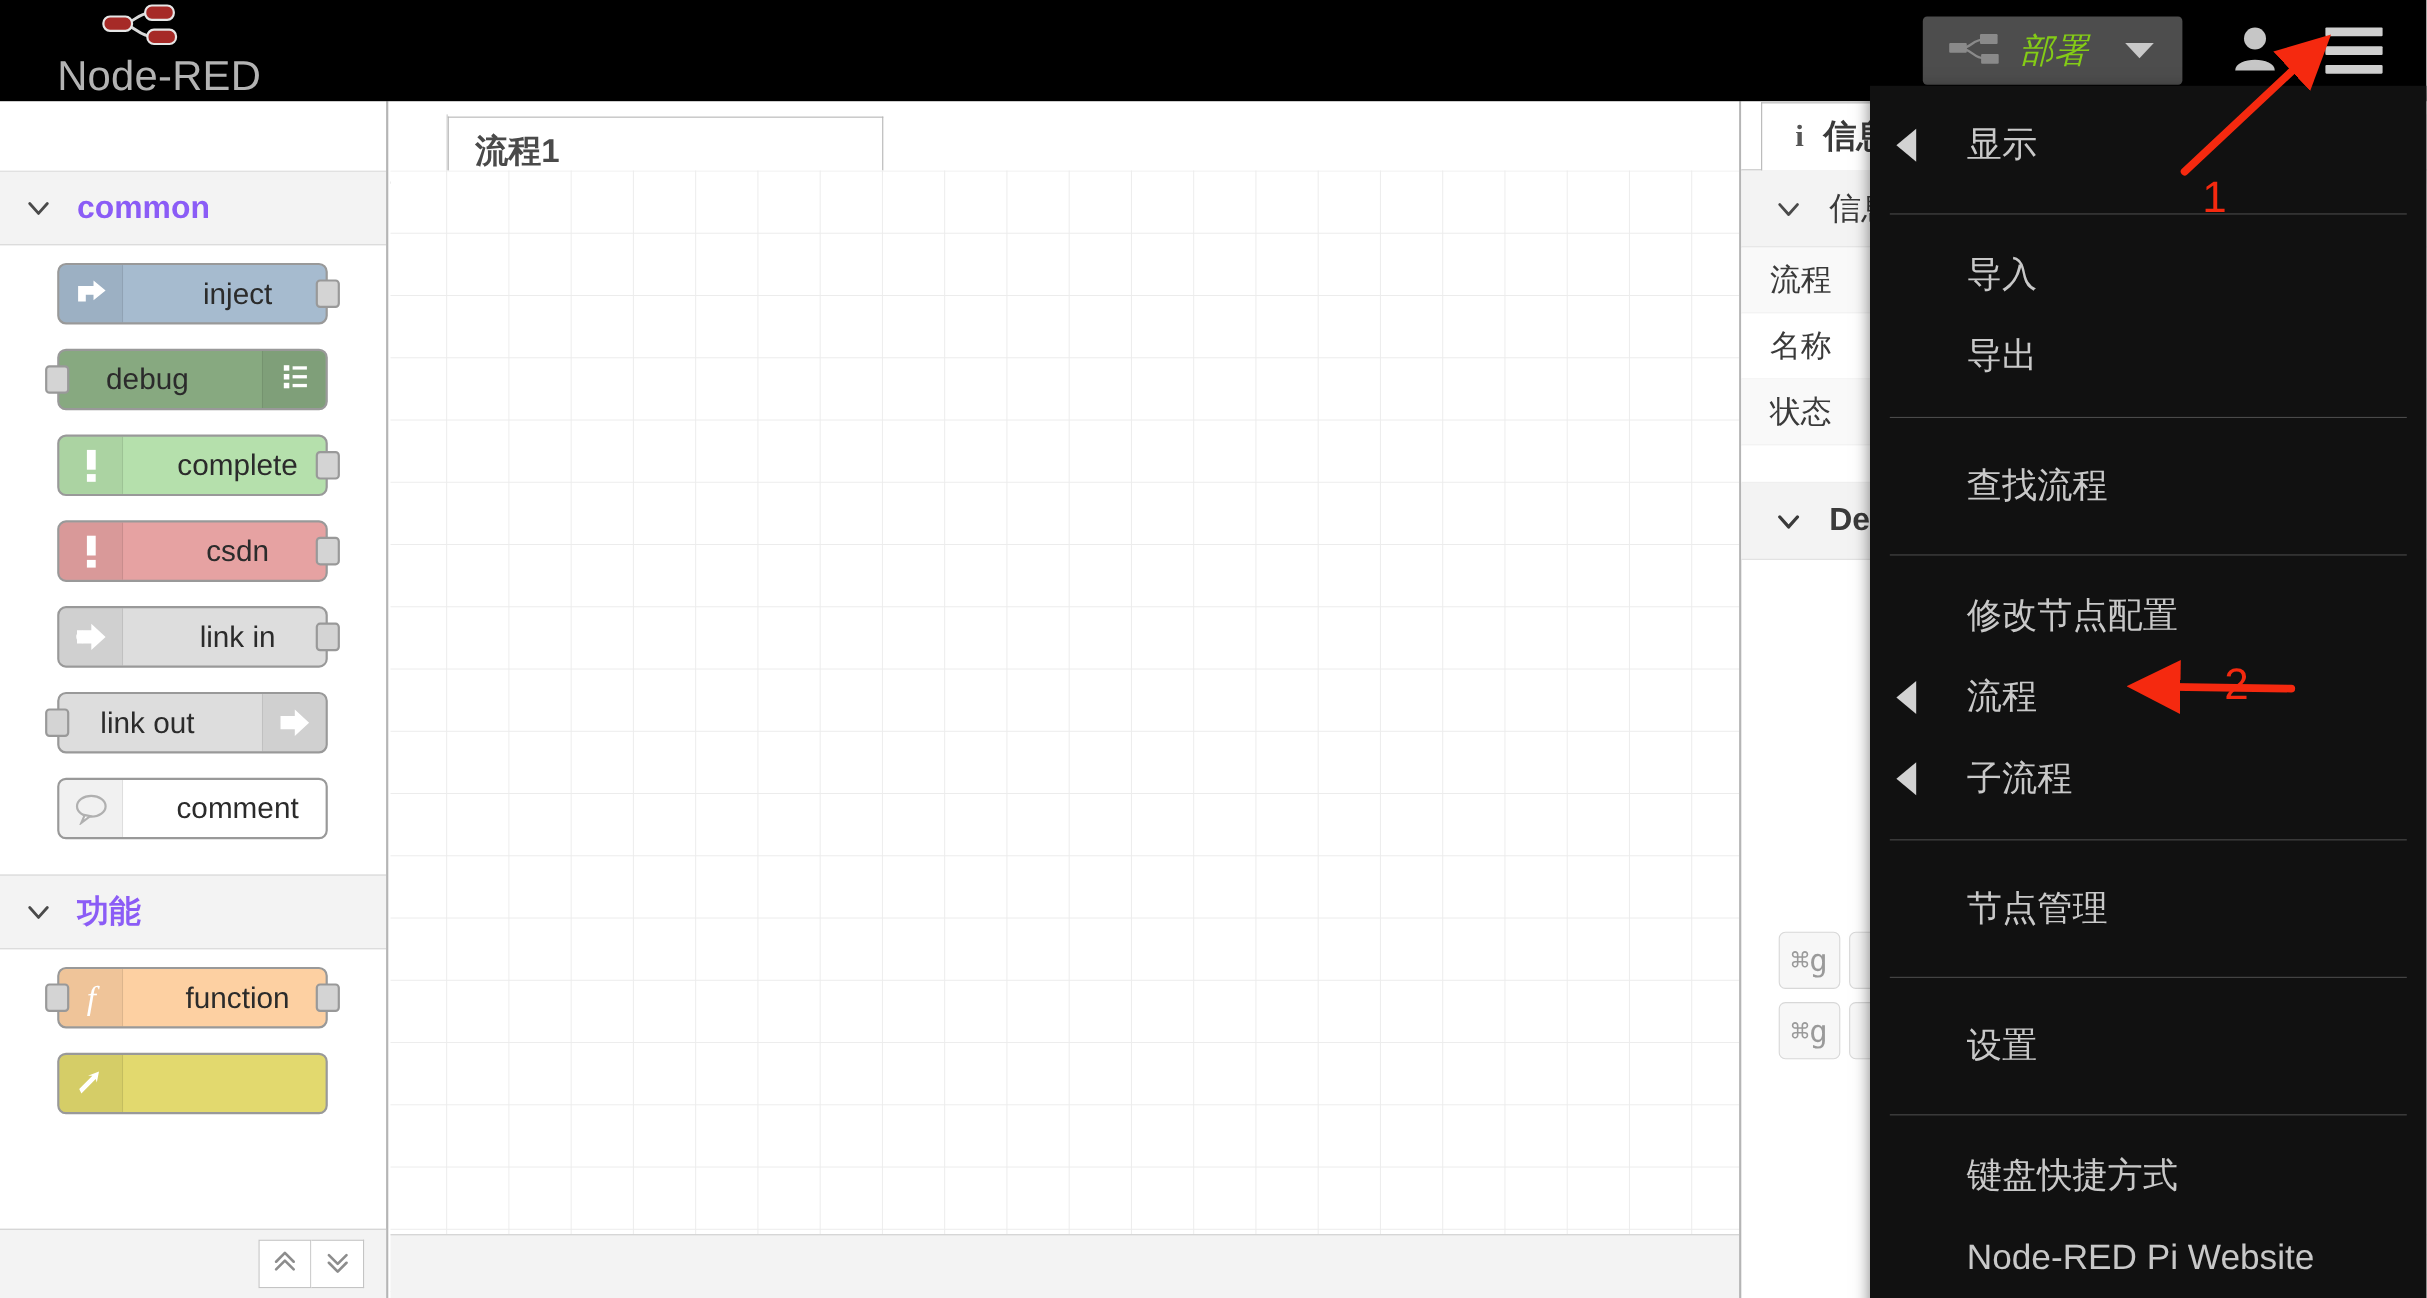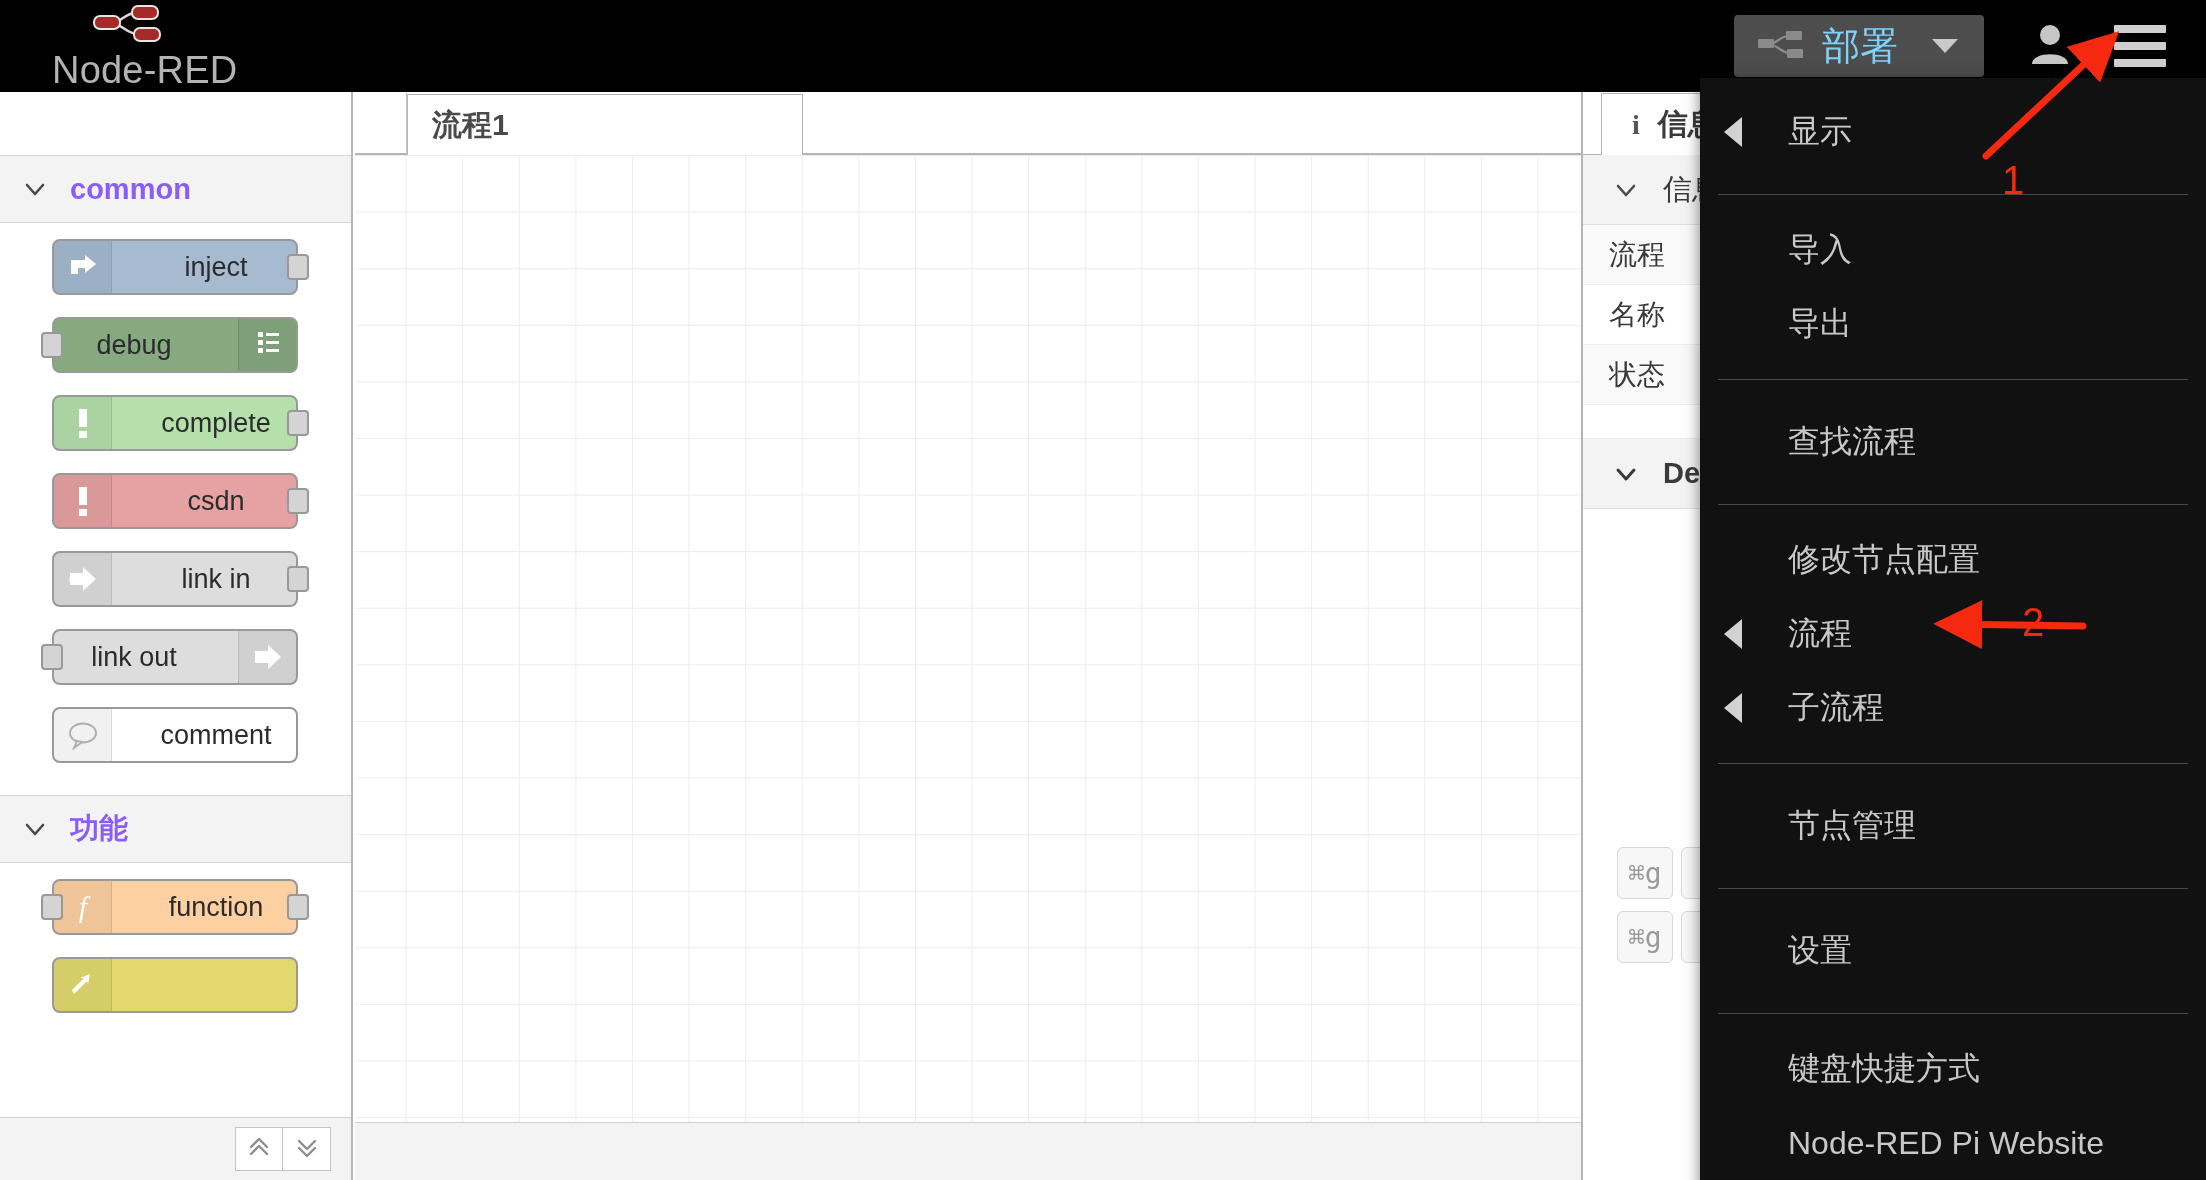--- a/index.html
+++ b/index.html
@@ -26,21 +26,21 @@
   .header-right {
     position: absolute; right: 0; top: 0; height: 92px;
     display: flex; align-items: center;
   }
   .deploy-btn {
     display: flex; align-items: center; background: #4d4d4d;
     height: 62px; padding: 0 0 0 22px; border-radius: 4px;
     margin-right: 22px; cursor: pointer;
   }
   .deploy-icon { width: 52px; height: 34px; }
-  .deploy-label { color: #7dd3fc; font-size: 38px; margin: 0 34px 0 14px; }
+  .deploy-label { color: #84cc16; font-size: 31px; margin: 0 34px 0 14px; font-style: italic; }
   .deploy-caret {
     width: 0; height: 0; border-left: 13px solid transparent;
     border-right: 13px solid transparent; border-top: 14px solid #c9c9c9;
     margin-right: 26px;
   }
   .user-btn { width: 88px; display: flex; justify-content: center; cursor: pointer; }
   .hamburger {
     width: 92px; display: flex; flex-direction: column; align-items: center;
     justify-content: center; gap: 9px; margin-right: 20px; cursor: pointer;
   }
@@ -95,21 +95,21 @@
     width: 48px; height: 44px; border: 1px solid #c4c4c4; background: #fff;
     display: flex; align-items: center; justify-content: center; cursor: pointer;
   }
   .pal-fbtn + .pal-fbtn { border-left: none; }
 
   
   .workspace {
     position: absolute; left: 355px; top: 92px; right: 0; bottom: 0; background: #fff;
   }
   .tabbar {
-    position: absolute; top: 0; left: 0; right: 0; height: 63px;
+    position: absolute; top: 12px; left: 0; right: 0; height: 63px;
     background: #fff; border-bottom: 2px solid #b5b5b5; display: flex; align-items: flex-end;
   }
   .tabbar .spacer-left { width: 52px; border-right: 1px solid #c9c9c9; height: 100%; }
   .tab {
     height: 100%; min-width: 396px; border: 1px solid #b5b5b5; border-bottom: none;
     background: #fff; display: flex; align-items: center; padding-left: 24px;
     position: relative; top: 2px; cursor: pointer;
   }
   .tab-label { font-size: 30px; font-weight: bold; color: #4a4a4a; }
   .tabbar-right { margin-left: auto; display: flex; align-items: stretch; height: 100%; }

